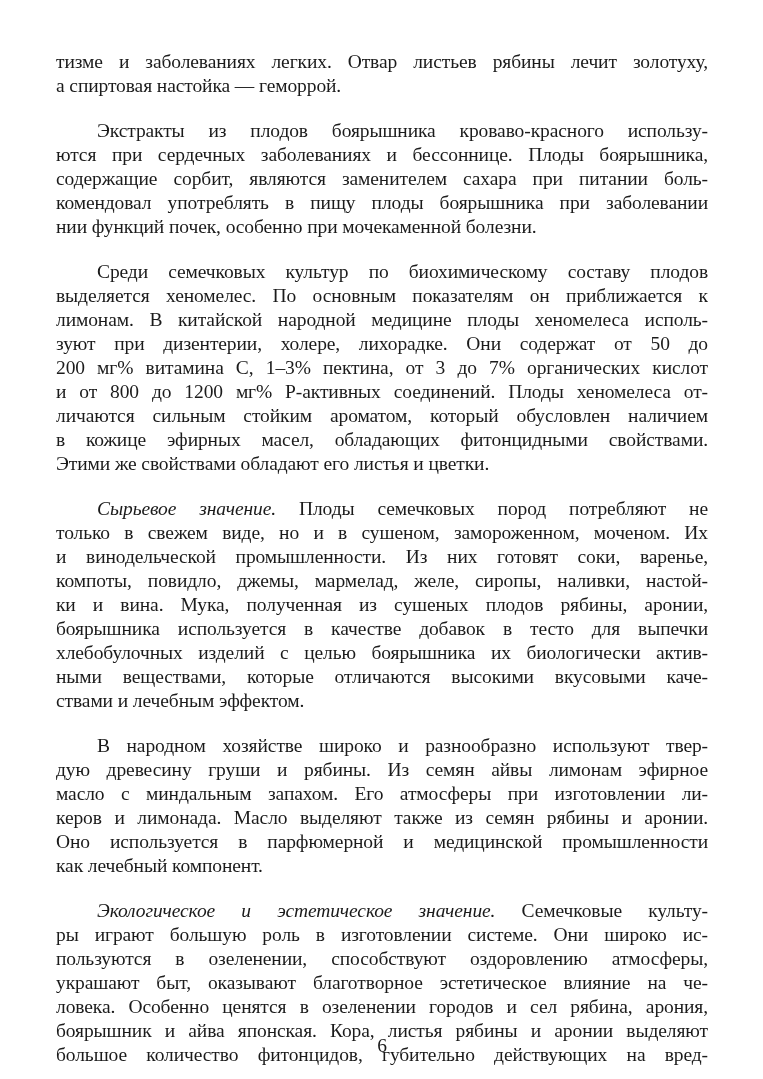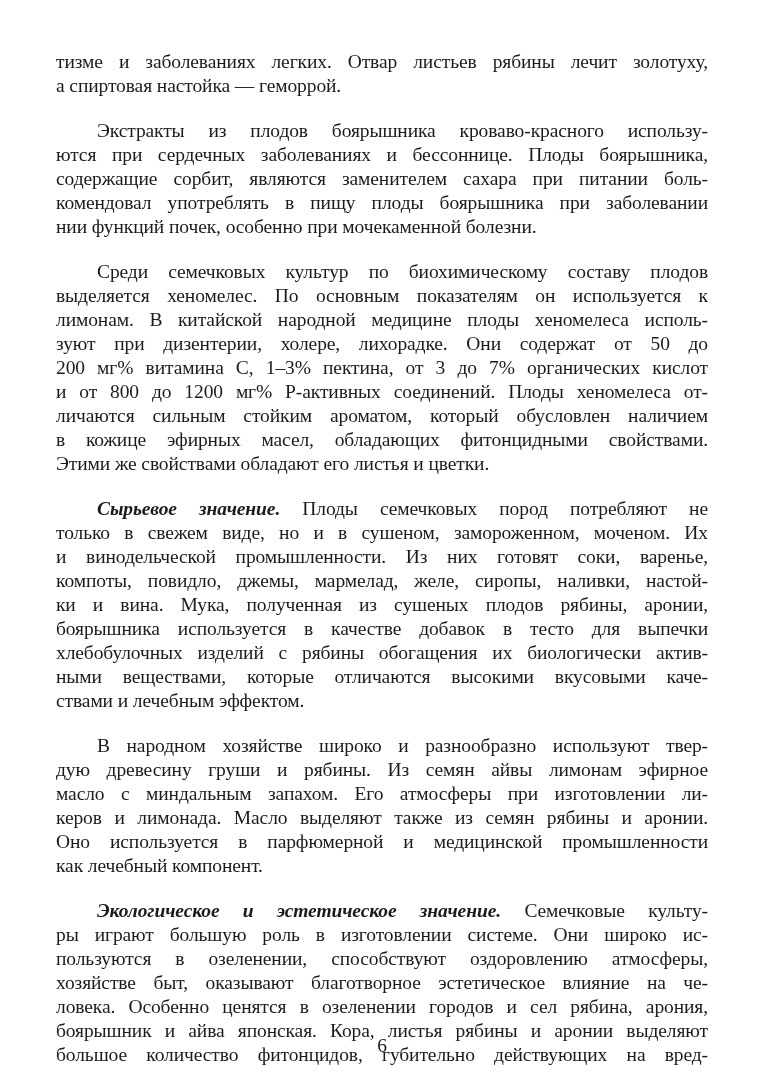--- a/index.html
+++ b/index.html
@@ -33,21 +33,21 @@
     letter-spacing: -0.1px;
   }
   .line.j {
     text-align-last: justify;
   }
   .line.indent {
     text-indent: 41px;
     margin-top: 21px;
   }
   .lead {
-    font-weight: bold;
+    font-weight: normal;
     font-style: italic;
   }
   .page-number {
     position: absolute;
     left: 56px;
     top: 1034px;
     width: 652px;
     text-align: center;
     font-size: 19.5px;
     line-height: 24px;
@@ -59,45 +59,45 @@
 <div class="page">
   <div class="text-block" id="text-block">
       <div class="line j">тизме и заболеваниях легких. Отвар листьев рябины лечит золотуху,</div>
       <div class="line">а спиртовая настойка — геморрой.</div>
       <div class="line j indent">Экстракты из плодов боярышника кроваво-красного использу-</div>
       <div class="line j">ются при сердечных заболеваниях и бессоннице. Плоды боярышника,</div>
       <div class="line j">содержащие сорбит, являются заменителем сахара при питании боль-</div>
       <div class="line j">комендовал употреблять в пищу плоды боярышника при заболевании</div>
       <div class="line">нии функций почек, особенно при мочекаменной болезни.</div>
       <div class="line j indent">Среди семечковых культур по биохимическому составу плодов</div>
-      <div class="line j">выделяется хеномелес. По основным показателям он используется к</div>
+      <div class="line j">выделяется хеномелес. По основным показателям он приближается к</div>
       <div class="line j">лимонам. В китайской народной медицине плоды хеномелеса исполь-</div>
       <div class="line j">зуют при дизентерии, холере, лихорадке. Они содержат от 50 до</div>
       <div class="line j">200 мг% витамина C, 1–3% пектина, от 3 до 7% органических кислот</div>
       <div class="line j">и от 800 до 1200 мг% Р-активных соединений. Плоды хеномелеса от-</div>
       <div class="line j">личаются сильным стойким ароматом, который обусловлен наличием</div>
       <div class="line j">в кожице эфирных масел, обладающих фитонцидными свойствами.</div>
       <div class="line">Этими же свойствами обладают его листья и цветки.</div>
       <div class="line j indent"><span class="lead">Сырьевое значение.</span> Плоды семечковых пород потребляют не</div>
       <div class="line j">только в свежем виде, но и в сушеном, замороженном, моченом. Их</div>
       <div class="line j">и винодельческой промышленности. Из них готовят соки, варенье,</div>
       <div class="line j">компоты, повидло, джемы, мармелад, желе, сиропы, наливки, настой-</div>
       <div class="line j">ки и вина. Мука, полученная из сушеных плодов рябины, аронии,</div>
       <div class="line j">боярышника используется в качестве добавок в тесто для выпечки</div>
-      <div class="line j">хлебобулочных изделий с рябины обогащения их биологически актив-</div>
+      <div class="line j">хлебобулочных изделий с целью боярышника их биологически актив-</div>
       <div class="line j">ными веществами, которые отличаются высокими вкусовыми каче-</div>
       <div class="line">ствами и лечебным эффектом.</div>
       <div class="line j indent">В народном хозяйстве широко и разнообразно используют твер-</div>
       <div class="line j">дую древесину груши и рябины. Из семян айвы лимонам эфирное</div>
       <div class="line j">масло с миндальным запахом. Его атмосферы при изготовлении ли-</div>
       <div class="line j">керов и лимонада. Масло выделяют также из семян рябины и аронии.</div>
       <div class="line j">Оно используется в парфюмерной и медицинской промышленности</div>
       <div class="line">как лечебный компонент.</div>
       <div class="line j indent"><span class="lead">Экологическое и эстетическое значение.</span> Семечковые культу-</div>
       <div class="line j">ры играют большую роль в изготовлении системе. Они широко ис-</div>
       <div class="line j">пользуются в озеленении, способствуют оздоровлению атмосферы,</div>
-      <div class="line j">хозяйстве быт, оказывают благотворное эстетическое влияние на че-</div>
+      <div class="line j">украшают быт, оказывают благотворное эстетическое влияние на че-</div>
       <div class="line j">ловека. Особенно ценятся в озеленении городов и сел рябина, арония,</div>
       <div class="line j">боярышник и айва японская. Кора, листья рябины и аронии выделяют</div>
       <div class="line j">большое количество фитонцидов, губительно действующих на вред-</div>
     </div>
   <div class="page-number">6</div>
 </div>
 
 </body></html>

